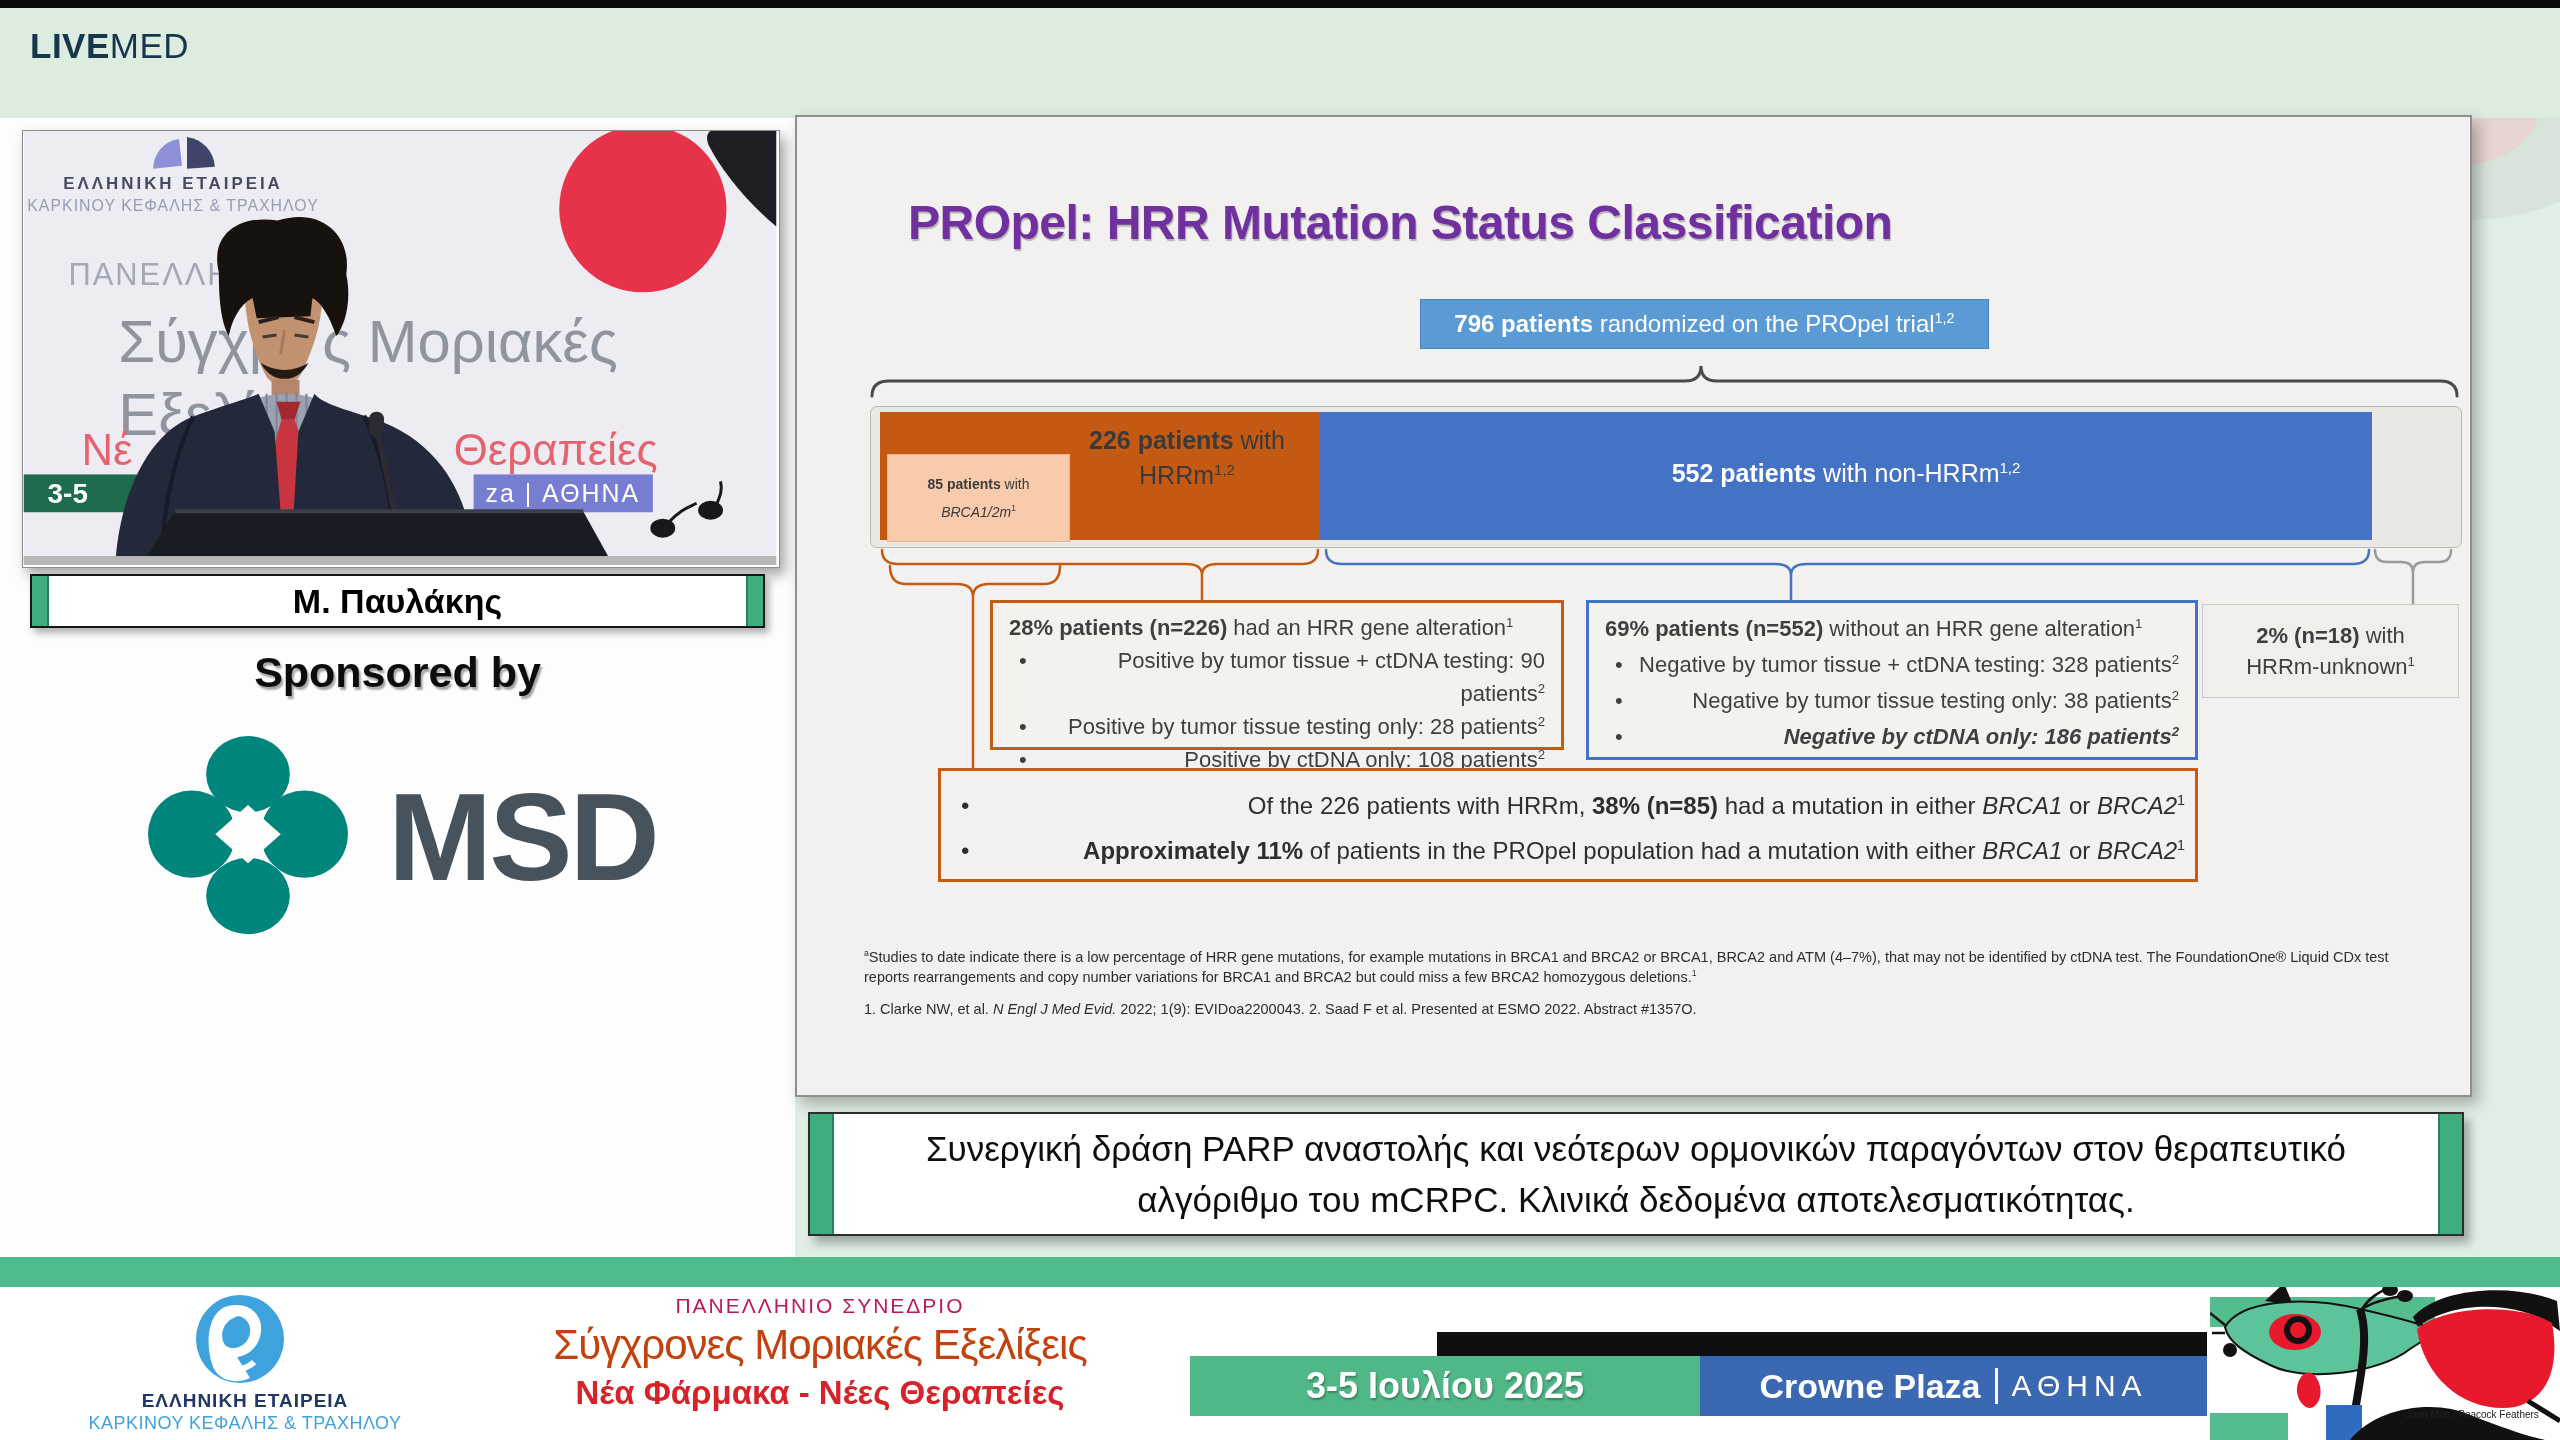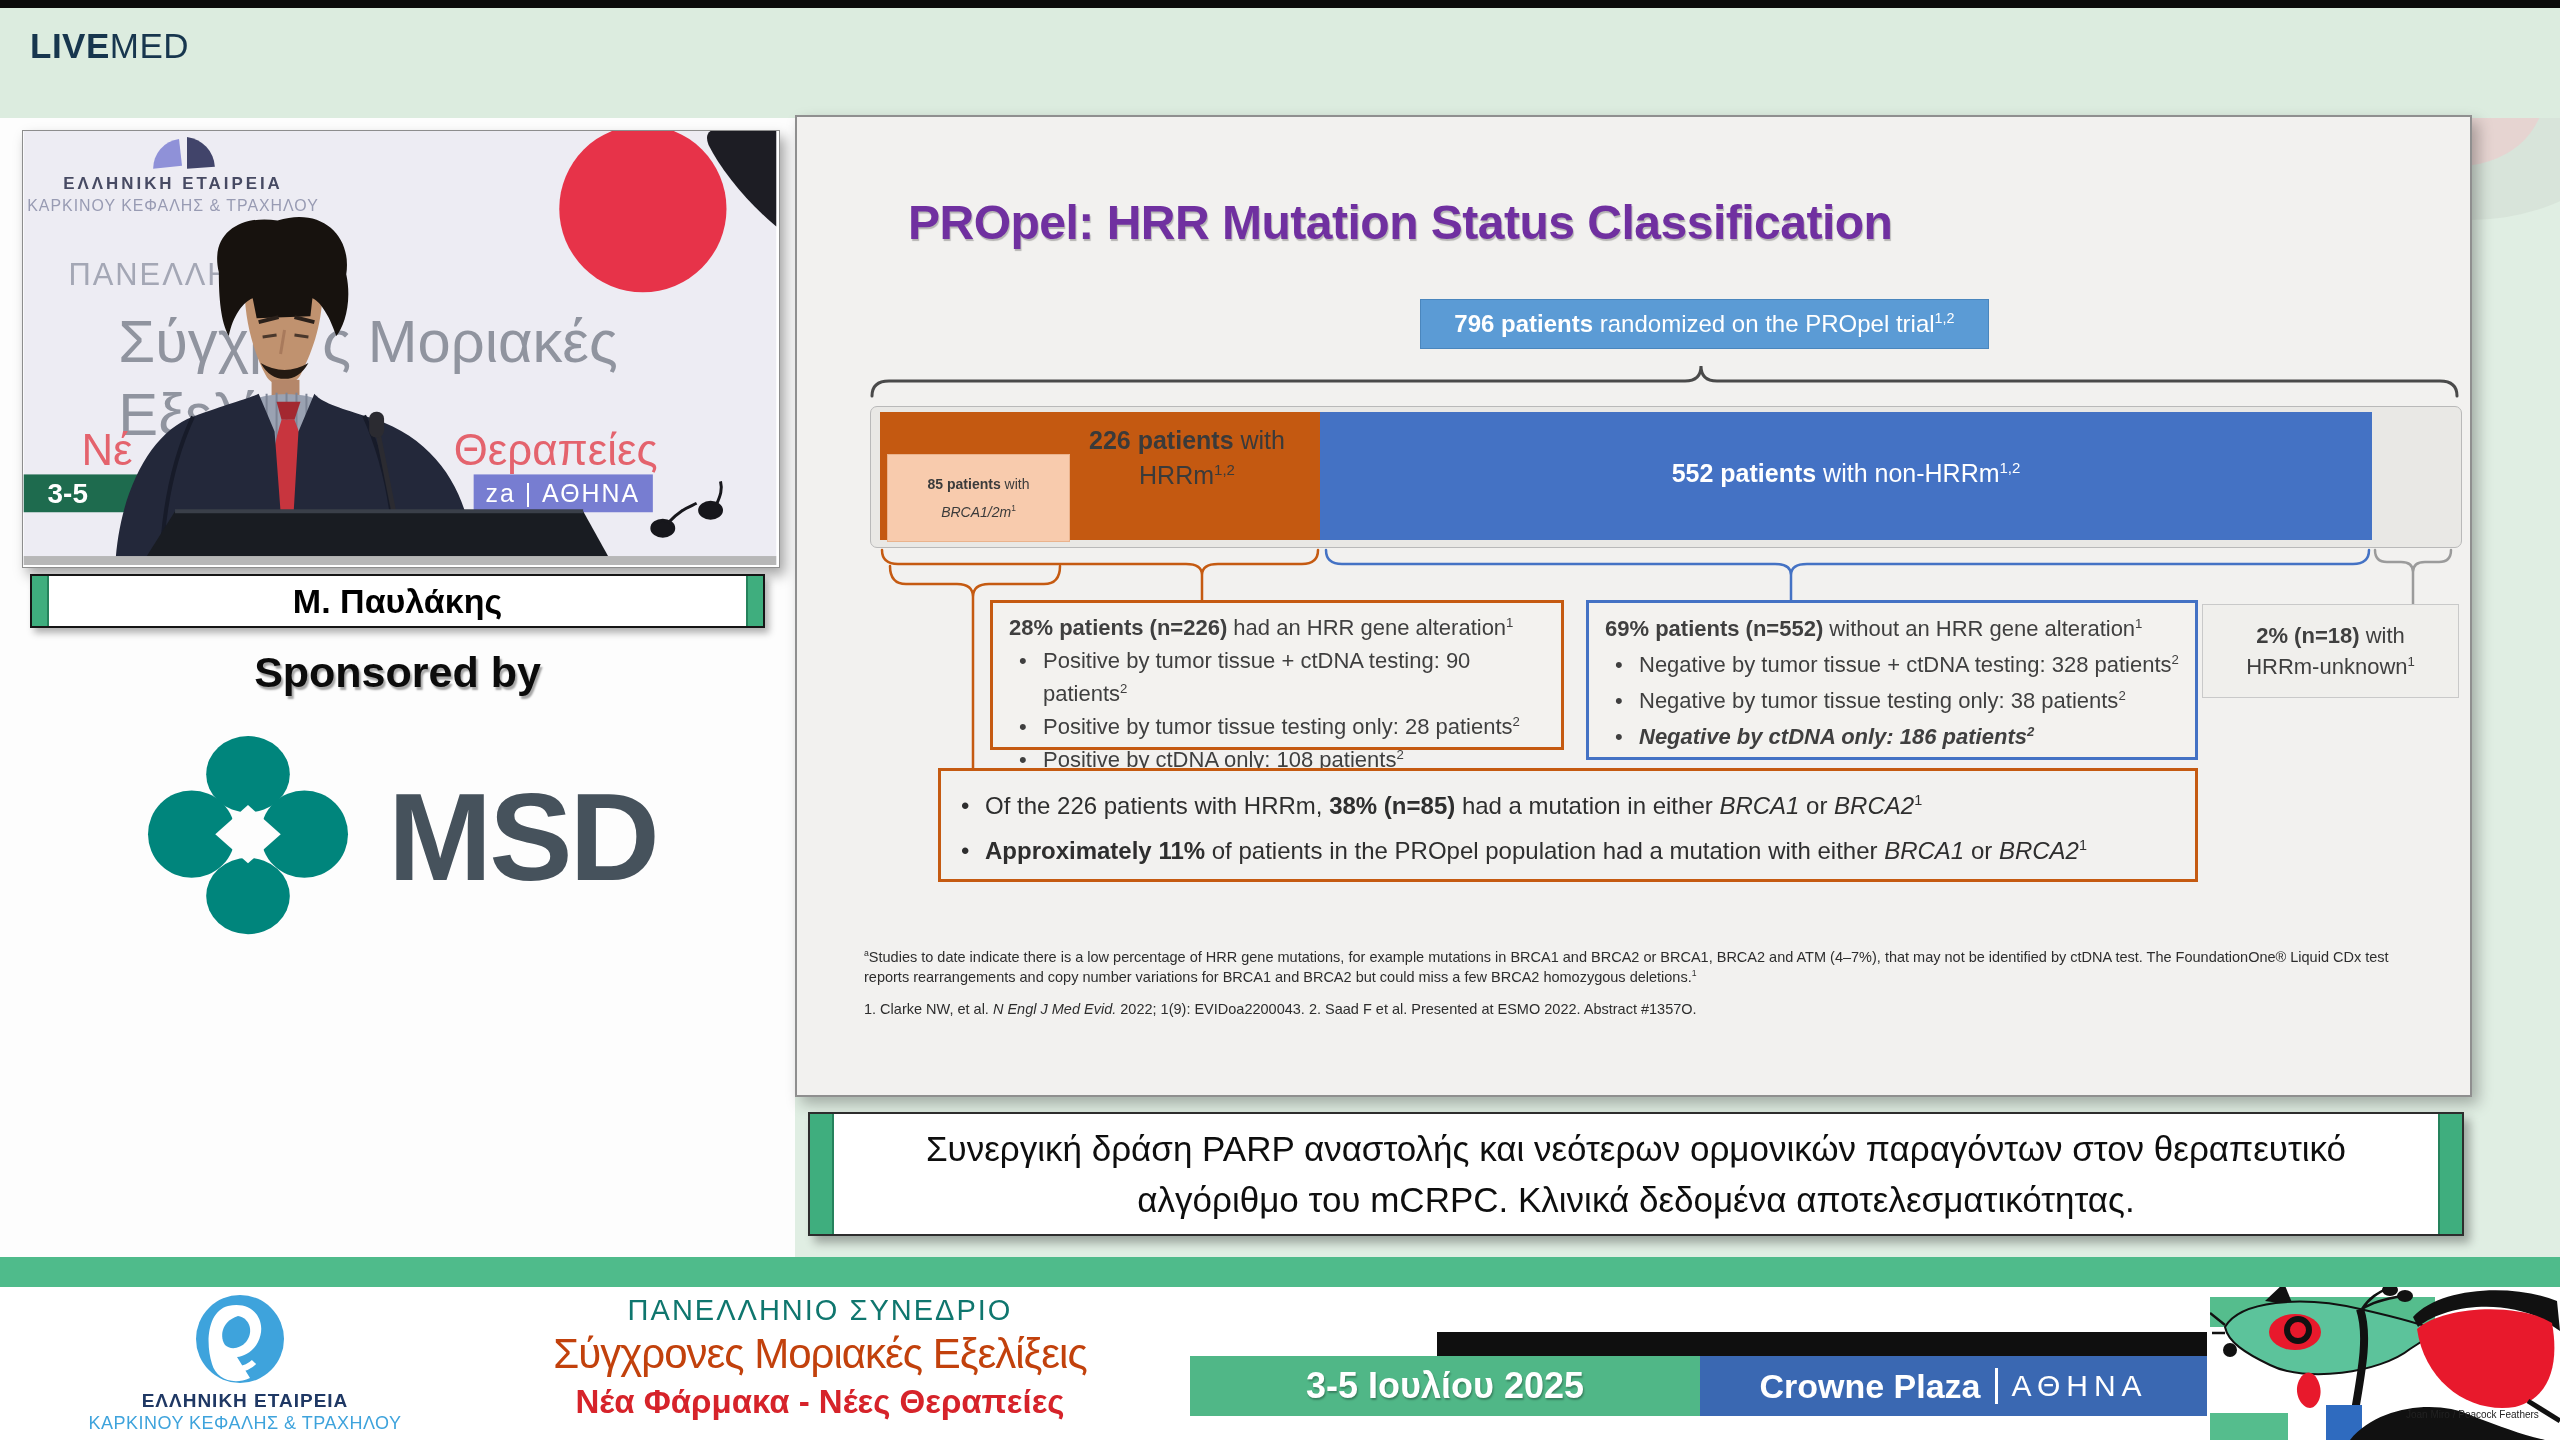--- a/index.html
+++ b/index.html
@@ -47,21 +47,21 @@
   .bar-container{left:73px;top:289px;width:1590px;height:140px;background:#e9e8e5;border:1px solid #b9b9b9;border-radius:7px;}
   .bar-orange{left:83px;top:295px;width:440px;height:128px;background:#c45911;}
   .bar-blue{left:523px;top:295px;width:1052px;height:128px;background:#4472c4;}
   .lbl-hrrm{left:255px;top:306px;width:270px;text-align:center;font-size:25px;line-height:35px;color:#3a3a3a;}
   .lbl-nonhrrm{left:523px;top:342px;width:1052px;text-align:center;font-size:25px;color:#fff;}
   .box-brca{left:90px;top:337px;width:181px;height:86px;background:#f8cbad;border:1px solid #eab38d;
             display:flex;flex-direction:column;align-items:center;justify-content:center;font-size:14px;line-height:28px;color:#3b3b3b;}
   .infobox{background:#f3f2ef;color:#3f3f3f;font-size:22px;line-height:33px;padding:8px 16px;box-sizing:border-box;}
   .box-pos{left:193px;top:483px;width:574px;height:150px;border:3px solid #c55a11;}
   .box-neg{left:789px;top:483px;width:612px;height:160px;border:3px solid #4472c4;line-height:36px;}
-  .bullet{position:relative;padding-left:34px;}
+  .bullet{position:relative;padding-left:34px;text-align:right;}
   .bullet::before{content:"\2022";position:absolute;left:10px;}
   .box-unknown{left:1405px;top:487px;width:255px;height:92px;background:#f0efec;border:1px solid #c9c9c9;
                display:flex;flex-direction:column;align-items:center;justify-content:center;
                font-size:22px;line-height:31px;color:#3f3f3f;}
   .box-summary{left:141px;top:651px;width:1260px;height:114px;background:#f2f1ef;border:3px solid #c55a11;
                box-sizing:border-box;padding:12px 10px;font-size:24px;line-height:45px;color:#2e2e2e;}
   .footnote{left:67px;top:830px;width:1565px;font-size:14.5px;line-height:20px;color:#2d2d2d;}
   .reference{left:67px;top:884px;width:1565px;font-size:14.5px;color:#2d2d2d;}
 
   
@@ -72,21 +72,21 @@
   .banner .capR{right:0;border-left:2px solid #25825c;}
   .banner .txt{position:absolute;left:30px;right:30px;top:0;height:100%;display:flex;flex-direction:column;
                align-items:center;justify-content:center;font-size:35px;line-height:51px;color:#0e0e0e;text-align:center;}
 
   
   .footer-band{left:0;top:1257px;width:2560px;height:30px;background:#4fbb8b;}
   .footer-white{left:0;top:1287px;width:2560px;height:153px;background:#ffffff;}
   .soc-text1{left:50px;top:1390px;width:390px;text-align:center;font-size:19px;font-weight:bold;color:#1f3864;letter-spacing:1px;}
   .soc-text2{left:30px;top:1413px;width:430px;text-align:center;font-size:18px;color:#3ea3dc;letter-spacing:.5px;}
   .congress{left:480px;top:1294px;width:680px;text-align:center;}
-  .congress .lab{font-size:29px;color:#0f766e;letter-spacing:2px;}
+  .congress .lab{font-size:21px;color:#be185d;letter-spacing:2px;}
   .congress .tit{font-size:42px;font-weight:normal;color:#c2410c;letter-spacing:-1px;line-height:54px;}
   .congress .sub{font-size:33px;font-weight:bold;color:#d6232a;margin-top:2px;}
   .black-strip{left:1437px;top:1332px;width:770px;height:24px;background:#0f0f0f;}
   .date-box{left:1190px;top:1356px;width:510px;height:60px;background:#50b787;display:flex;align-items:center;justify-content:center;
             color:#fff;font-size:36px;font-weight:bold;text-shadow:1px 2px 2px rgba(0,0,0,.3);}
   .venue-box{left:1700px;top:1356px;width:507px;height:60px;background:#3a68b2;display:flex;align-items:center;justify-content:center;
              gap:14px;color:#fff;}
   .venue-box .vb{font-size:34px;font-weight:bold;}
   .venue-box .vd{width:3px;height:36px;background:#fff;}
   .venue-box .vc{font-size:30px;font-weight:300;letter-spacing:6px;}

